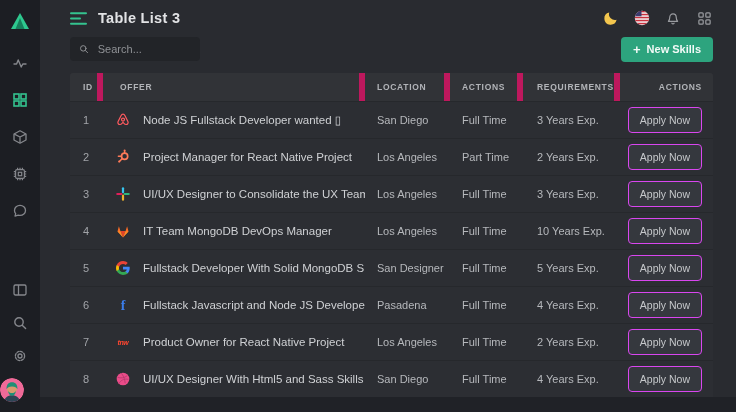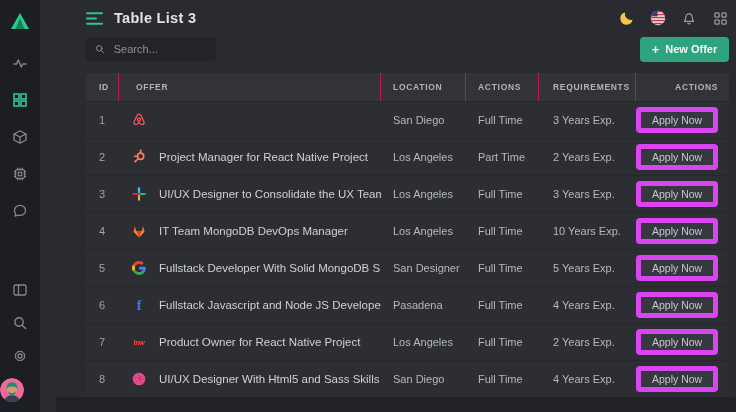--- a/index.html
+++ b/index.html
@@ -2,21 +2,21 @@
 <html><head>
 <meta charset="utf-8">
 <style>
   html,body{margin:0;padding:0;}
   body{
     width:736px;height:412px;overflow:hidden;
     background:#292b30;
     font-family:"Liberation Sans", sans-serif;
     -webkit-font-smoothing:antialiased;
   }
-  .app{display:flex;width:736px;height:412px;gap:16px;}
+  .app{display:flex;width:736px;height:412px;}
 
   
   .sidebar{
     width:40px;flex:0 0 40px;background:#1c1e23;
     display:flex;flex-direction:column;align-items:center;
     padding-top:6px;box-sizing:border-box;
   }
   .logo-btn{background:none;border:none;padding:0;margin:0 0 8px 0;cursor:pointer;height:30px;display:flex;align-items:center;}
   .side-btn{
     background:none;border:none;margin:0;padding:0;cursor:pointer;
@@ -54,38 +54,38 @@
     font-family:"Liberation Sans",sans-serif;
   }
   .new-offer .plus{font-size:13px;font-weight:700;line-height:1;}
 
   
   .table{margin-top:11px;background:#2c2e33;border-radius:3px 3px 0 0;}
   .thead{display:flex;height:28px;background:#313337;border-radius:3px 3px 0 0;}
   .th{
     display:flex;align-items:center;box-sizing:border-box;
     color:#b2b4b8;font-size:8.5px;font-weight:700;letter-spacing:.7px;
-    border-right:1px solid #be185d;
+    border-right:6px solid #be185d;
   }
   .th:last-child{border-right:none;}
   .row{display:flex;height:37px;align-items:center;border-top:1px solid #26282c;box-sizing:border-box;}
   .cell{display:flex;align-items:center;box-sizing:border-box;overflow:hidden;white-space:nowrap;}
   .c-id{flex:0 0 33px;padding-left:13px;}
   .c-offer{flex:0 0 262px;padding-left:17px;}
   .row .c-offer{padding-left:12px;gap:12px;}
   .c-loc{flex:0 0 85px;padding-left:12px;}
   .c-dur{flex:0 0 73px;padding-left:12px;}
   .c-req{flex:0 0 97px;padding-left:14px;}
   .c-act{flex:1;justify-content:flex-end;padding-right:11px;}
   .id-text{color:#a2a4a9;font-size:11px;}
   .offer-title{color:#cfd1d4;font-size:11.5px;}
   .dim-text{color:#b6b8bc;font-size:11px;}
   .brand-ico{width:16px;height:16px;flex:0 0 16px;display:flex;}
   .apply{
-    height:26px;padding:0 11px;background:#35383e;border:5px solid #d946ef;
+    height:26px;padding:0 11px;background:#35383e;border:1px solid #d946ef;
     border-radius:4px;color:#c6c8cb;font-size:10.5px;cursor:pointer;
     font-family:"Liberation Sans",sans-serif;
   }
   .bottom-strip{height:8px;background:#202227;margin:0 -23px 0 -30px;flex:1;}
   .defs{position:absolute;width:0;height:0;overflow:hidden;}
 </style>
 </head>
 <body>
 
 <svg class="defs" aria-hidden="true">
@@ -266,21 +266,21 @@
     <div class="toolbar">
       <div class="search">
         <svg width="12" height="12" viewBox="0 0 16 16" fill="none" stroke="#8f9195" stroke-width="1.6" stroke-linecap="round">
           <circle cx="7" cy="7" r="4.5"></circle>
             <path d="M10.5 10.5 14 14"></path>
         </svg>
         <input type="text" placeholder="Search..." style="">
       </div>
       <button class="new-offer">
         <span class="plus">+</span>
-        <span>New Offer</span>
+        <span>New Skills</span>
       </button>
     </div>
 
     <div class="table">
       <div class="thead">
         <div class="th c-id">ID</div>
         <div class="th c-offer">OFFER</div>
         <div class="th c-loc">LOCATION</div>
         <div class="th c-dur">ACTIONS</div>
         <div class="th c-req">REQUIREMENTS</div>
@@ -288,20 +288,21 @@
       </div>
 
       <div class="tbody">
 
       <div class="row">
             <div class="cell c-id id-text">1</div>
             <div class="cell c-offer">
               <svg class="brand-ico" viewBox="0 0 16 16">
                 <use href="#sym-airbnb"></use>
               </svg>
+              <span class="offer-title">Node JS Fullstack Developer wanted ▯</span>
             </div>
             <div class="cell c-loc dim-text">San Diego</div>
             <div class="cell c-dur dim-text">Full Time</div>
             <div class="cell c-req dim-text">3 Years Exp.</div>
             <div class="cell c-act">
               <button class="apply">Apply Now</button>
             </div>
           </div>
           <div class="row">
             <div class="cell c-id id-text">2</div>

